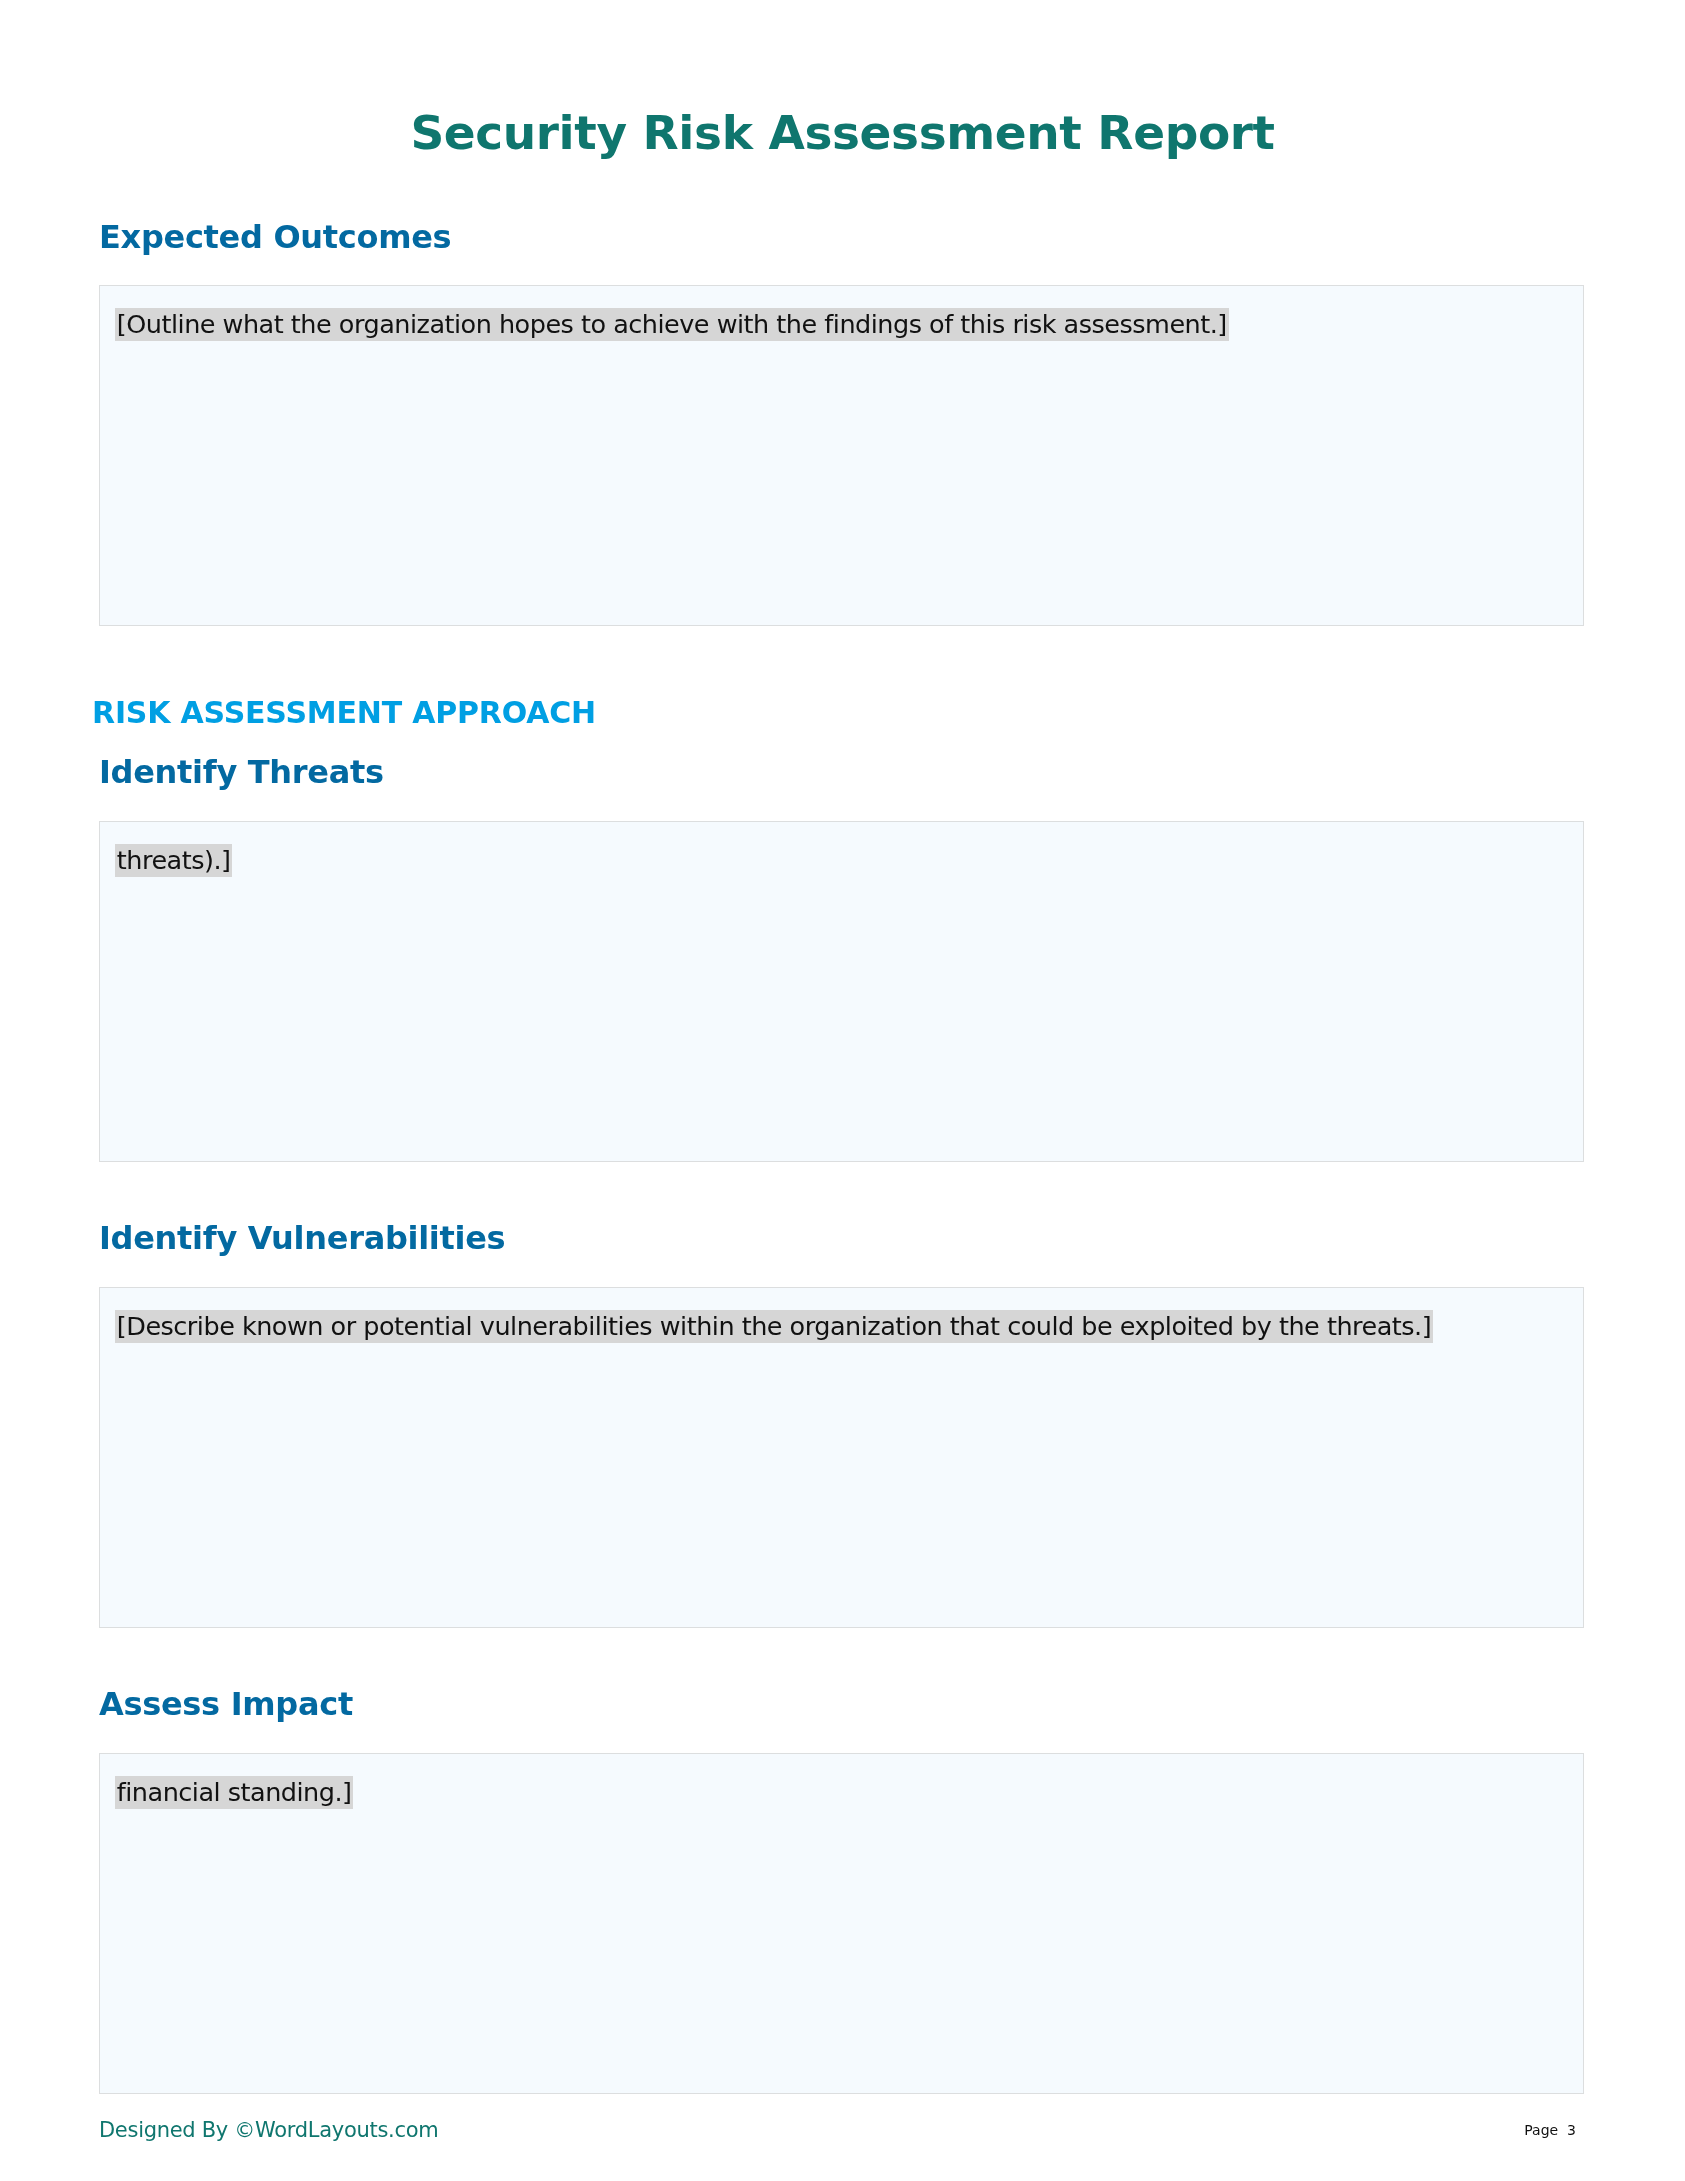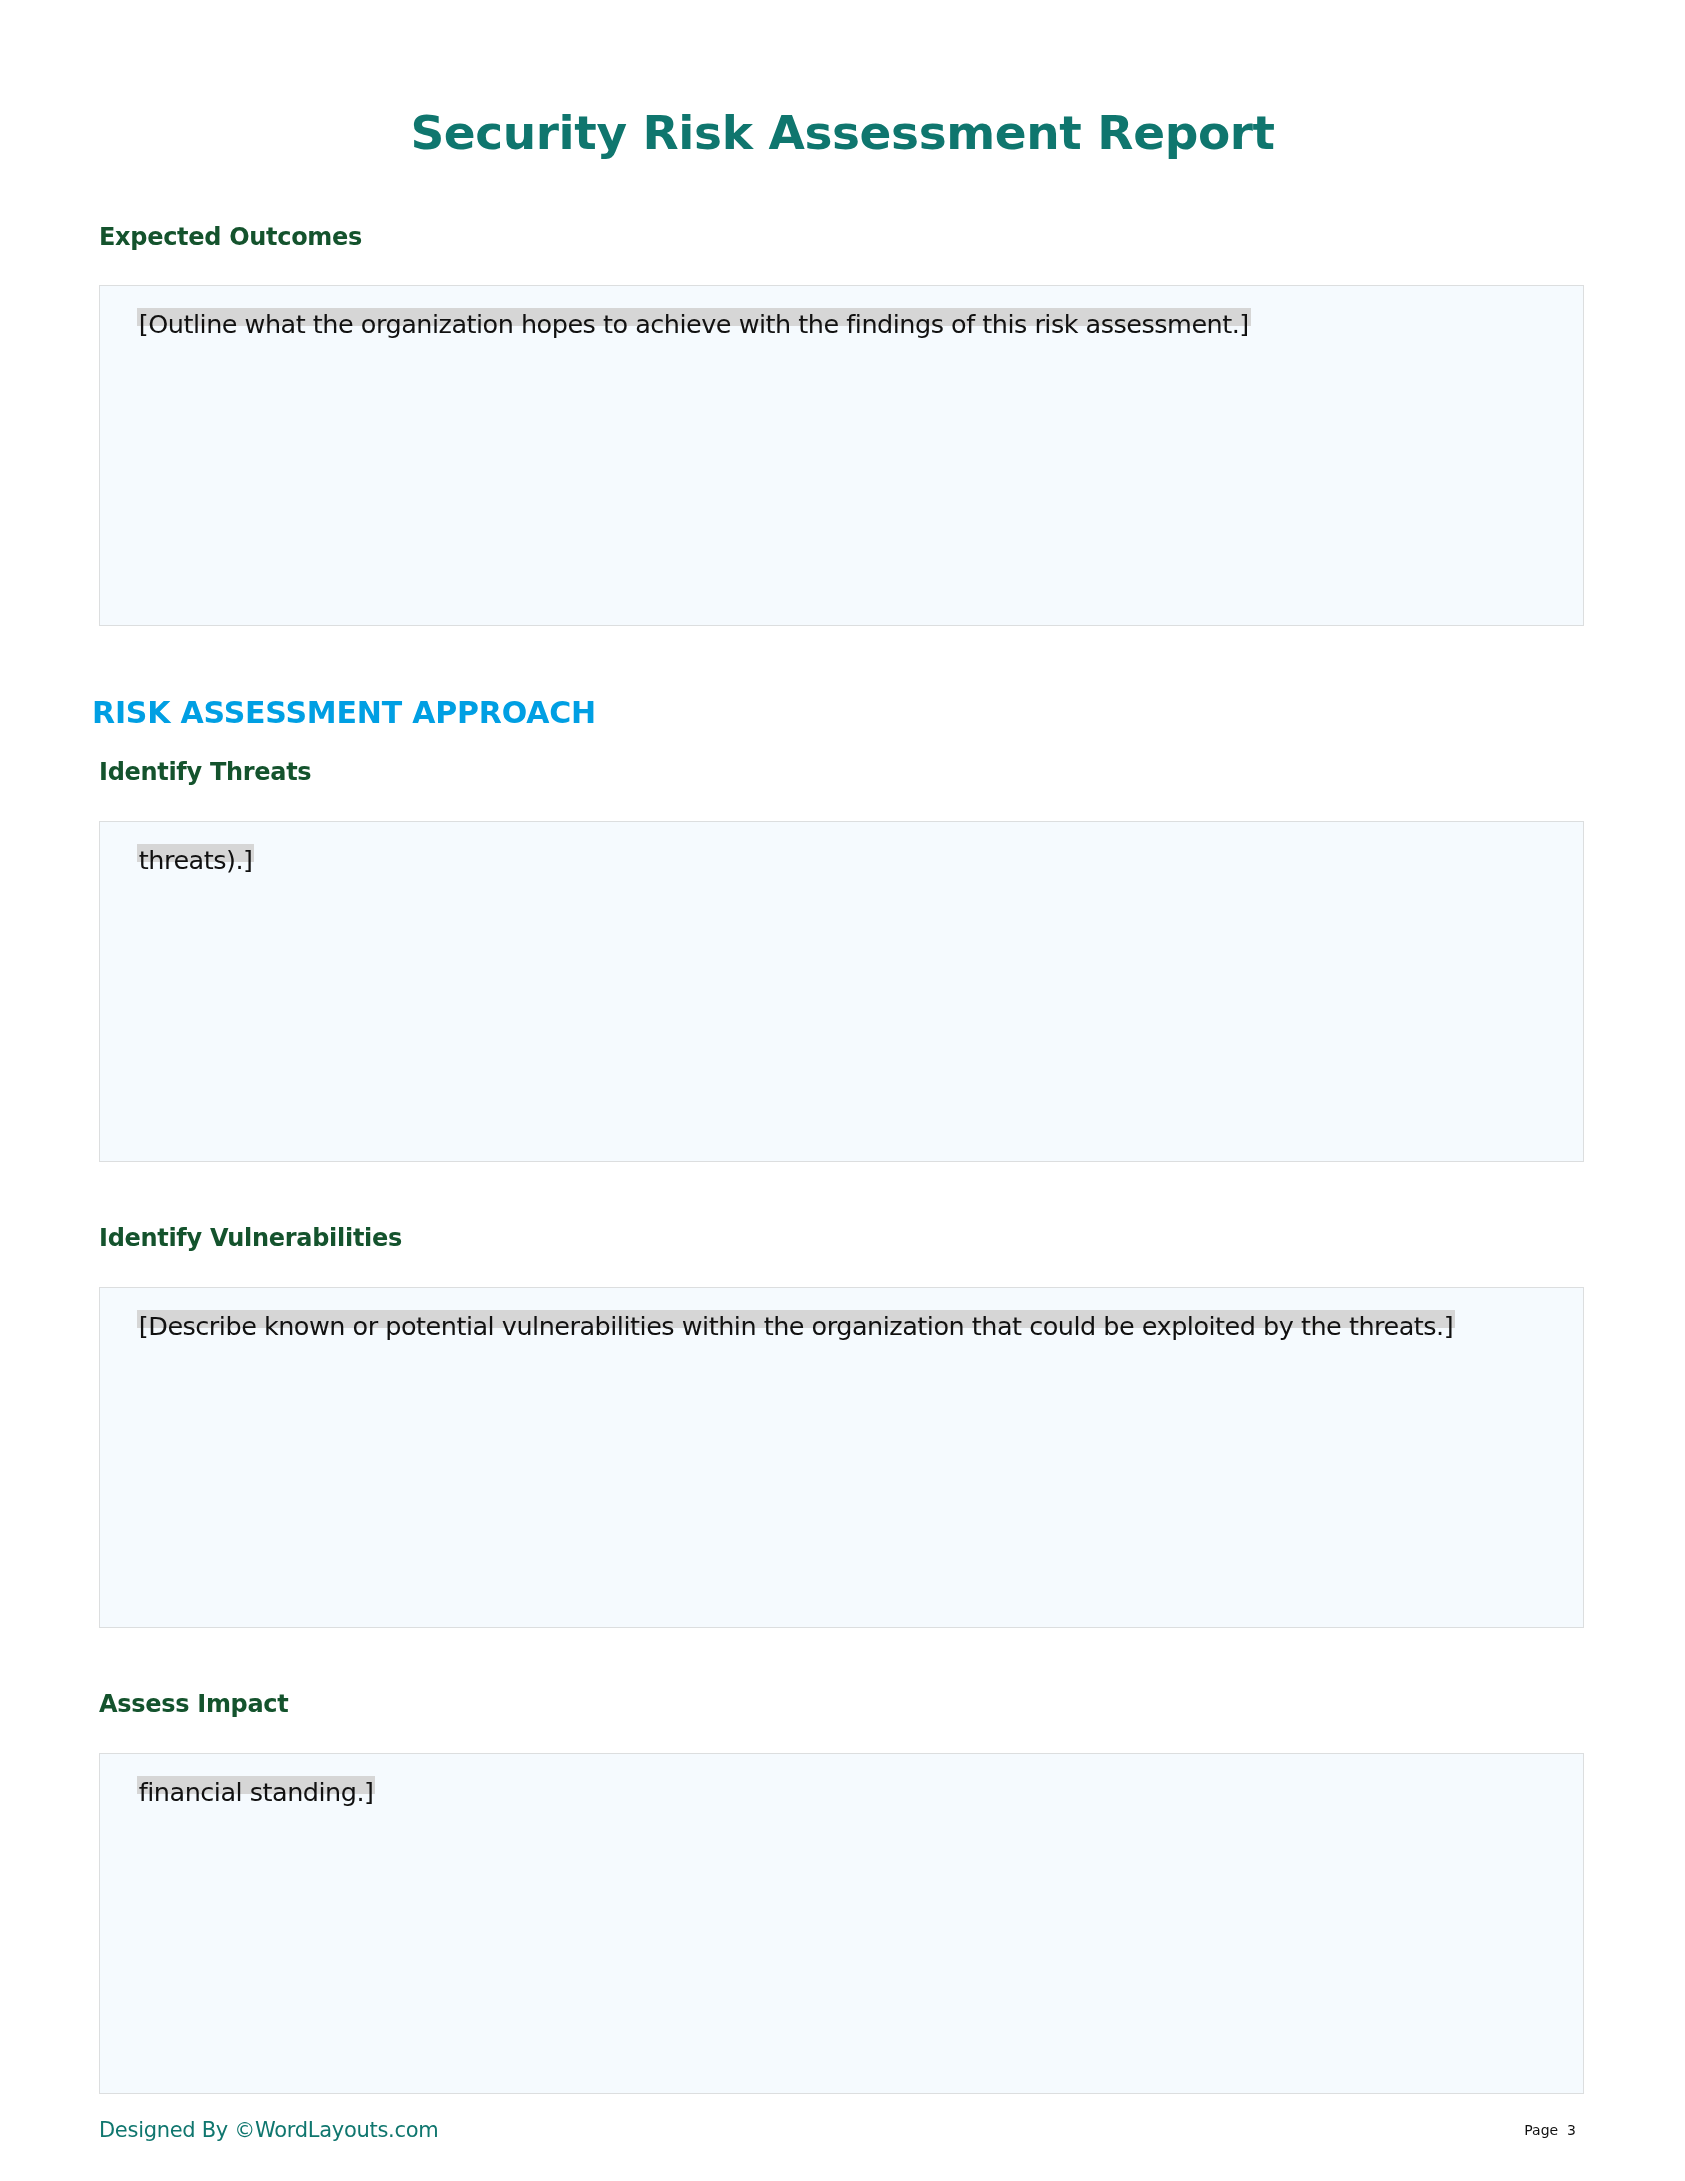--- a/index.html
+++ b/index.html
@@ -26,23 +26,23 @@
       font-size: 47px;
       line-height: 70px;
       color: #0f766e;
       letter-spacing: -0.4px;
     }
     .subheading {
       position: absolute;
       left: 99px;
       font-family: "DejaVu Sans", sans-serif;
       font-weight: bold;
-      font-size: 24px;
+      font-size: 32px;
       line-height: 39px;
-      color: #14532d;
+      color: #0369a1;
       letter-spacing: -0.3px;
     }
     .section-heading {
       position: absolute;
       left: 92px;
       font-family: "DejaVu Sans", sans-serif;
       font-weight: bold;
       font-size: 30px;
       line-height: 42px;
       color: #009FE3;
@@ -69,23 +69,22 @@
     }
     .field-line {
       display: block;
       height: 40px;
     }
     .hl {
       background: #D6D6D6;
       padding: 0 1.8px 0 1.8px;
       display: inline-block;
       line-height: 33px;
-      height: 18px;
+      height: 33px;
       white-space: nowrap;
-      margin-left: 22px;
     }
     .footer-left {
       position: absolute;
       left: 99px;
       top: 2114px;
       font-family: "DejaVu Sans", sans-serif;
       font-size: 21px;
       line-height: 32px;
       color: #0f766e;
       letter-spacing: -0.3px;

